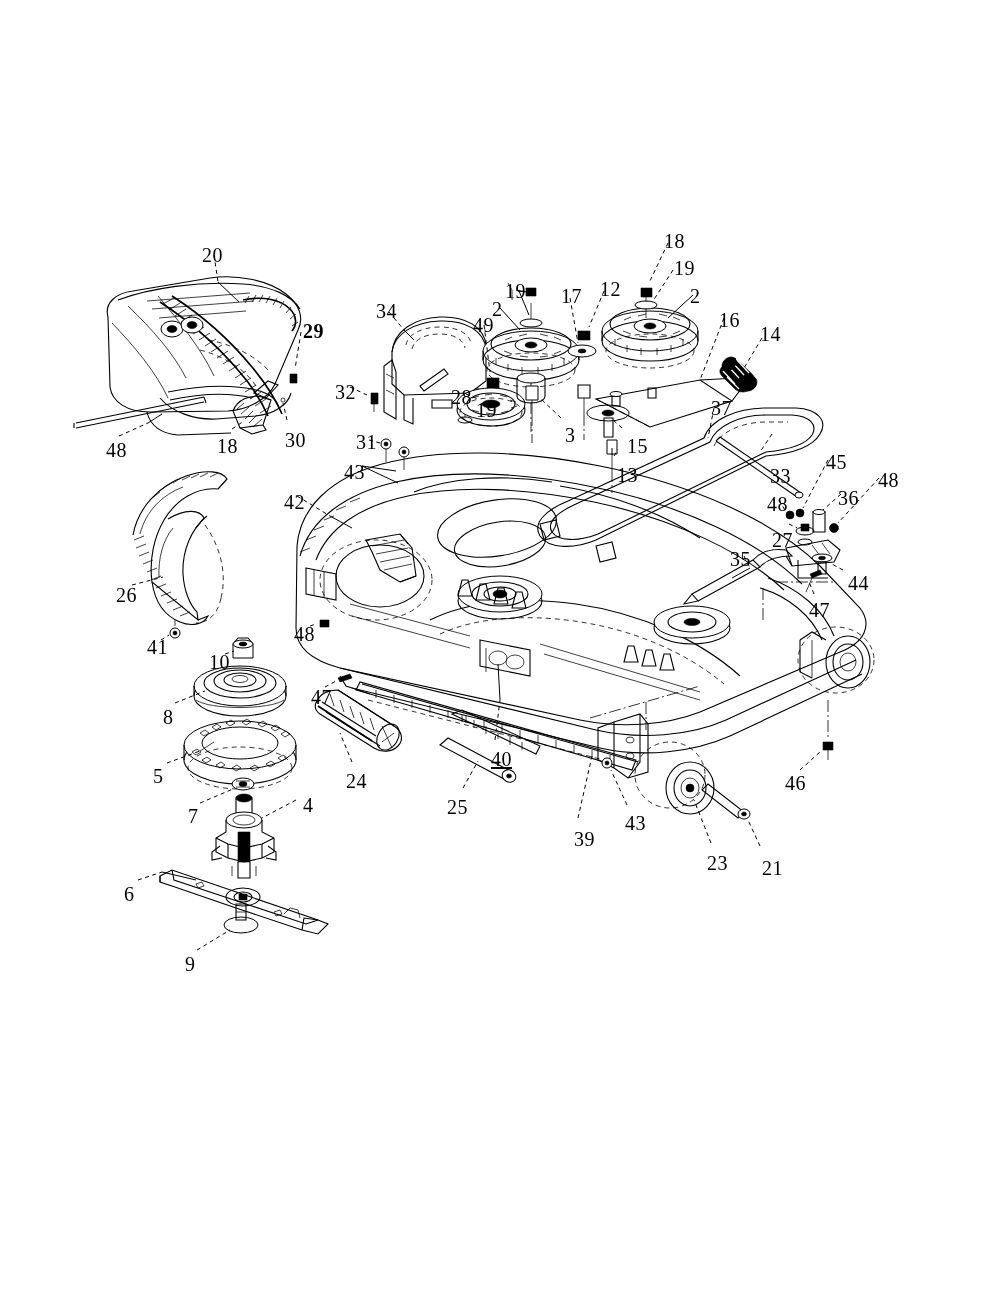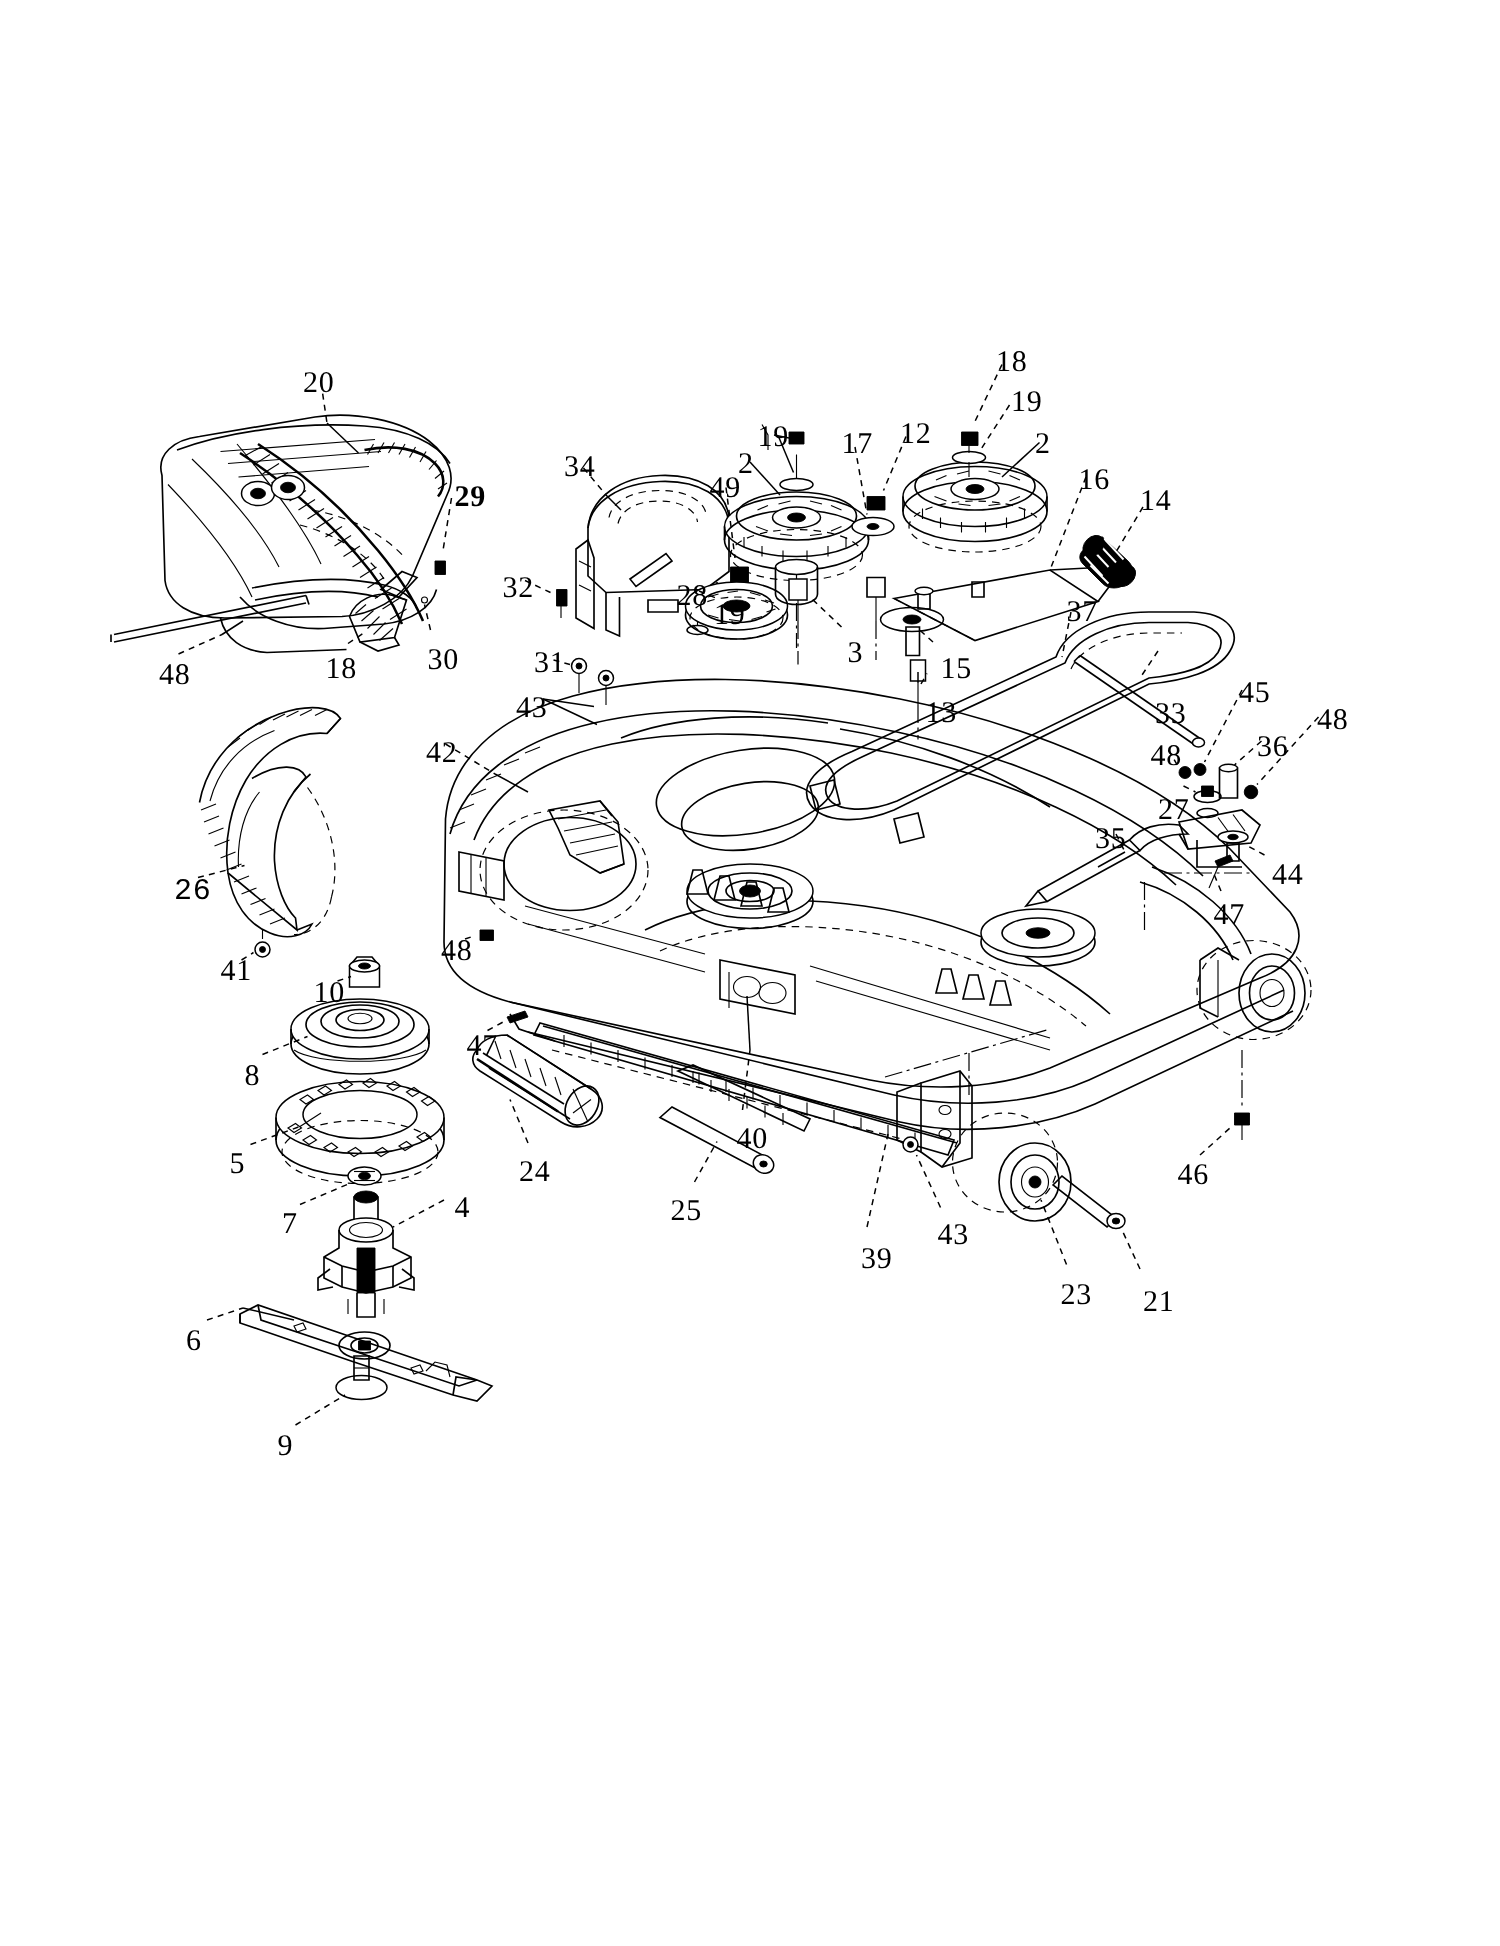--- a/index.html
+++ b/index.html
@@ -827,30 +827,30 @@
   <div class="callout" style="left:106px; top:440px;">48</div>
   <div class="callout" style="left:344px; top:462px;">43</div>
   <div class="callout" style="left:826px; top:452px;">45</div>
   <div class="callout" style="left:878px; top:470px;">48</div>
   <div class="callout" style="left:838px; top:488px;">36</div>
   <div class="callout" style="left:284px; top:492px;">42</div>
   <div class="callout" style="left:767px; top:494px;">48</div>
   <div class="callout" style="left:772px; top:530px;">27</div>
   <div class="callout" style="left:730px; top:549px;">35</div>
   <div class="callout" style="left:848px; top:573px;">44</div>
-  <div class="callout" style="left:116px; top:585px;font-family:Liberation Mono, monospace;">26</div>
+  <div class="callout" style="left:116px; top:585px;">26</div>
   <div class="callout" style="left:809px; top:600px;">47</div>
   <div class="callout" style="left:294px; top:624px;">48</div>
   <div class="callout" style="left:147px; top:637px;">41</div>
   <div class="callout" style="left:209px; top:652px;">10</div>
   <div class="callout" style="left:163px; top:707px;">8</div>
   <div class="callout" style="left:311px; top:687px;">47</div>
   <div class="callout" style="left:153px; top:766px;">5</div>
   <div class="callout" style="left:346px; top:771px;">24</div>
-  <div class="callout" style="left:491px; top:749px;">40</div>
+  <div class="callout" style="left:491px; top:749px;text-decoration:underline;">40</div>
   <div class="callout" style="left:785px; top:773px;">46</div>
   <div class="callout" style="left:447px; top:797px;">25</div>
   <div class="callout" style="left:188px; top:806px;">7</div>
   <div class="callout" style="left:303px; top:795px;">4</div>
   <div class="callout" style="left:574px; top:829px;">39</div>
   <div class="callout" style="left:625px; top:813px;">43</div>
   <div class="callout" style="left:707px; top:853px;">23</div>
   <div class="callout" style="left:762px; top:858px;">21</div>
   <div class="callout" style="left:124px; top:884px;">6</div>
   <div class="callout" style="left:185px; top:954px;">9</div>

